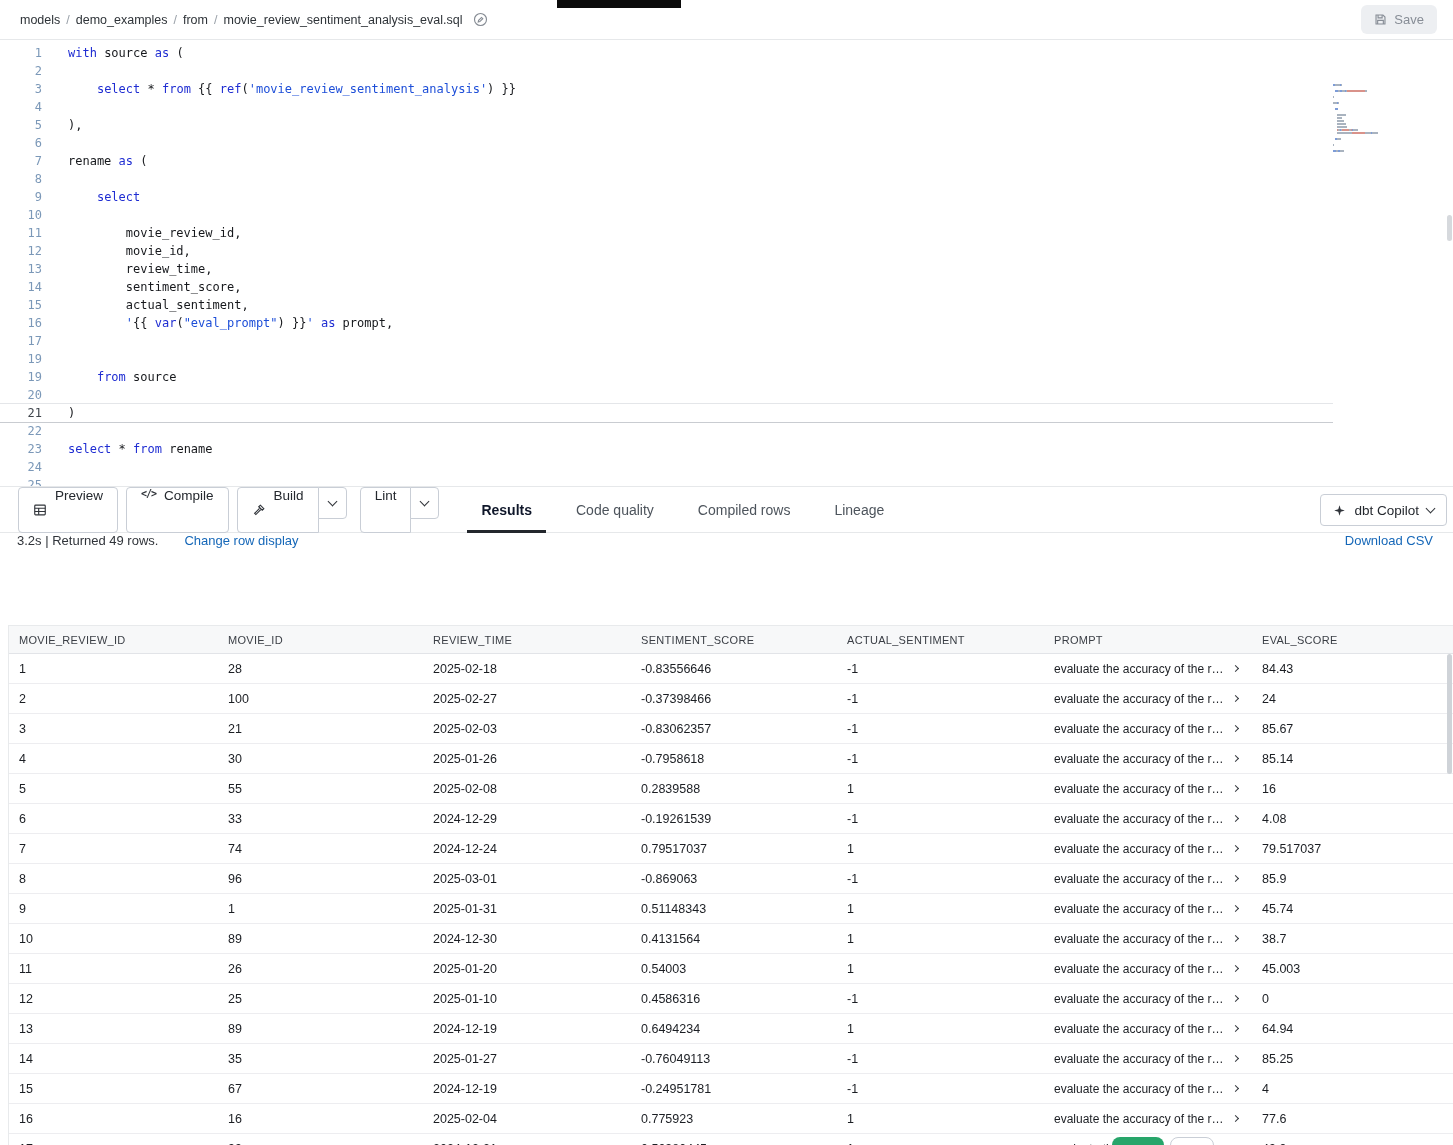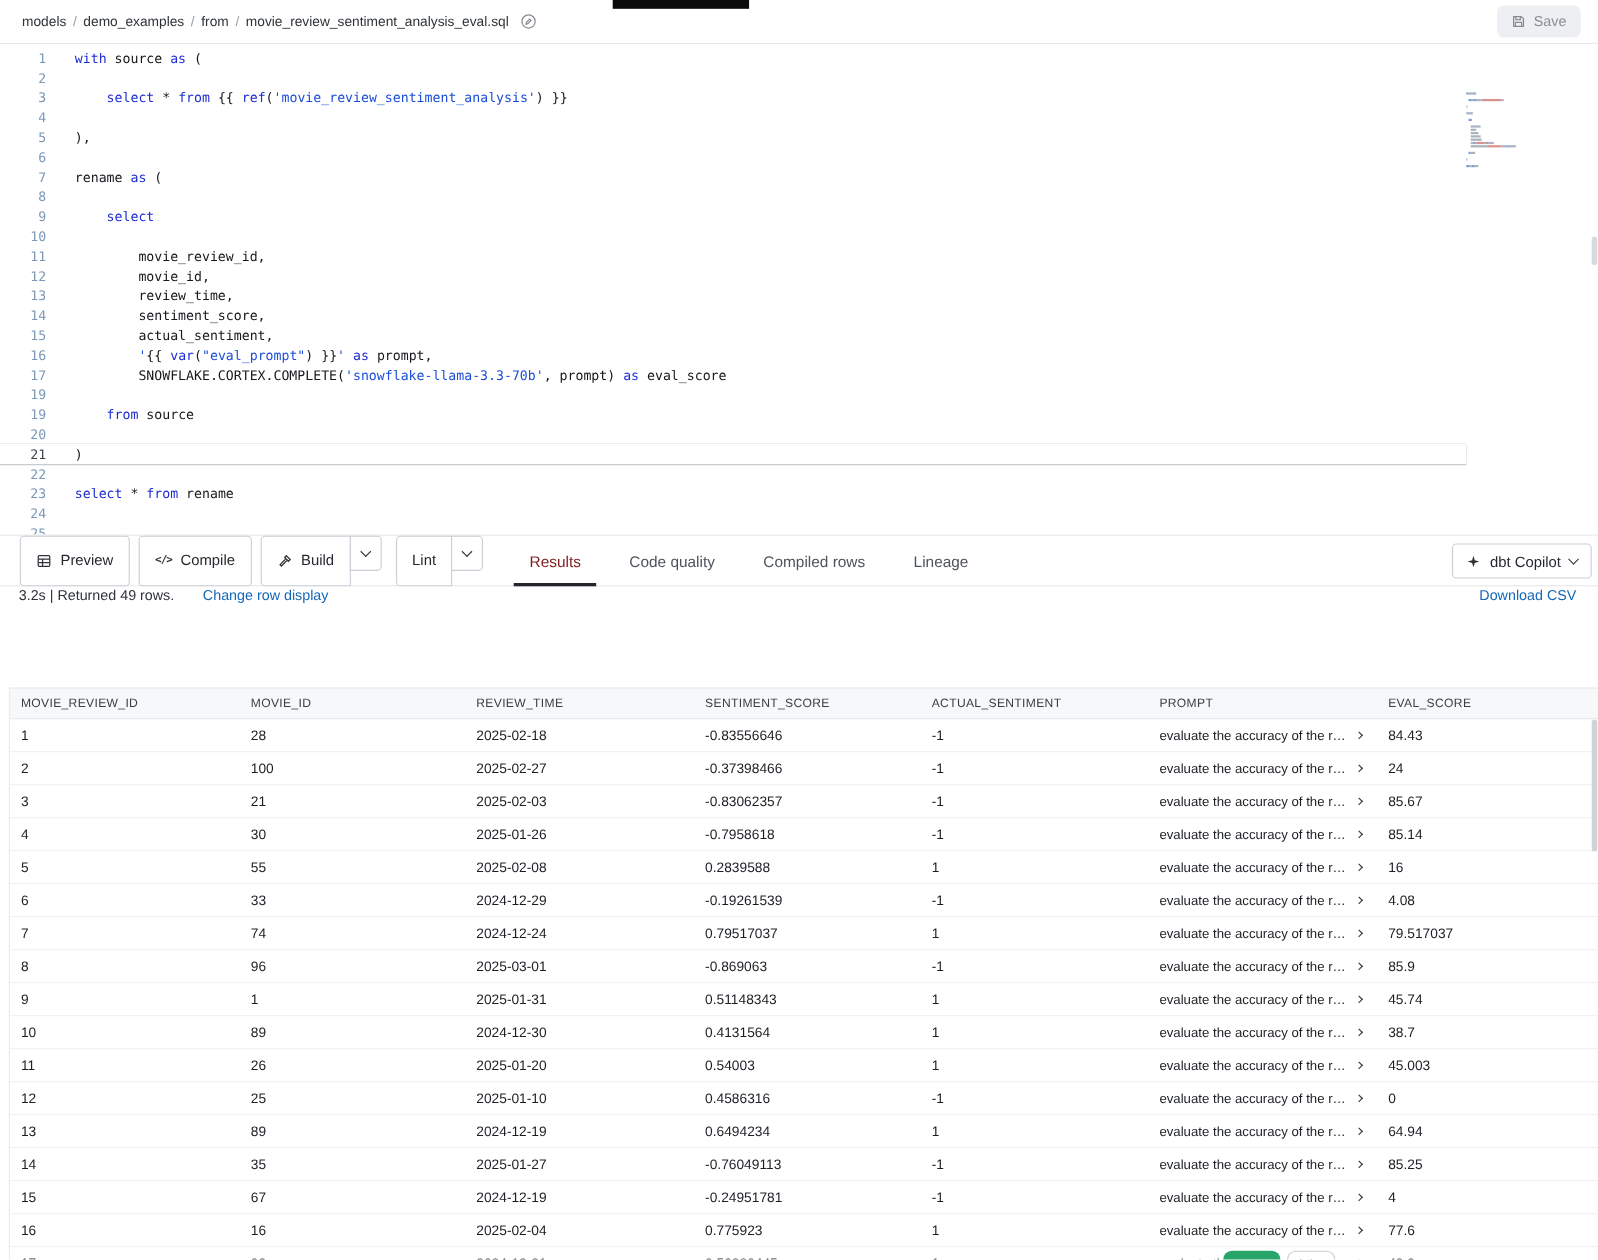--- a/index.html
+++ b/index.html
@@ -34,33 +34,33 @@
   .minimap{position:absolute;top:44px;right:6px;width:114px;background:#fff;}
   .mm-line{display:flex;height:2px;margin-bottom:1px;}
   .mm-line span{height:2px;display:block;flex:none;}
   .mm-kw{background:#7d9cd8;}
   .mm-str{background:#d9928a;}
   .mm-pl{background:#a9b3bf;}
   .editor-scrollbar{position:absolute;right:1px;top:175px;width:5px;height:26px;background:#d6d9dd;border-radius:3px;}
   
   .toolbar{height:47px;display:flex;align-items:center;padding:0 8px 0 18px;
     border-top:1px solid #e6e8ea;border-bottom:1px solid #e6e8ea;position:relative;background:#fff;}
-  .tb-btn{display:flex;align-items:center;gap:8px;height:46px;padding:0 14px;border:1px solid #c9ced6;
+  .tb-btn{display:flex;gap:8px;height:46px;padding:0 14px;border:1px solid #c9ced6;
     border-radius:4px;background:#fff;font-size:13.5px;color:#24282e;font-family:inherit;cursor:pointer;white-space:nowrap;}
   .tb-btn + .tb-btn, .tb-btn + .btn-group, .btn-group + .btn-group{margin-left:8px;}
   .btn-group{display:flex;}
   .btn-group .main{border-radius:4px 0 0 4px;}
   .btn-group .caret{width:29px;height:32px;border:1px solid #c9ced6;margin-left:-1px;border-radius:0 4px 4px 0;
     background:#fff;display:flex;align-items:center;justify-content:center;cursor:pointer;}
   .chev-down{width:7px;height:7px;border-right:1.5px solid #30343a;border-bottom:1.5px solid #30343a;
     transform:rotate(45deg);margin-top:-3px;}
   .code-glyph{font-family:"DejaVu Sans Mono",monospace;font-size:10px;font-weight:bold;color:#30343a;letter-spacing:-1px;}
   .tabs{display:flex;margin-left:28px;height:47px;gap:16px;}
   .tab{display:flex;align-items:center;padding:0 14px;font-size:14px;color:#4d545c;position:relative;cursor:pointer;white-space:nowrap;}
-  .tab.active{color:#7f1d1d;font-weight:400;}
+  .tab.active{color:#0f172a;font-weight:700;}
   .tab.active::after{content:"";position:absolute;left:0;right:0;bottom:0;height:3px;background:#23272d;}
   .copilot{position:absolute;right:6px;top:7px;display:flex;align-items:center;gap:8px;height:32px;
     padding:0 12px;border:1px solid #c9ced6;border-radius:4px;background:#fff;font-size:13.5px;color:#24282e;
     font-family:inherit;cursor:pointer;}
   
   .status-row{height:46px;display:flex;align-items:flex-start;padding:0 17px;}
   .status-text{font-size:13px;color:#30343a;}
   .link{font-size:13px;color:#1567b8;cursor:pointer;white-space:nowrap;}
   .status-row .change-link{margin-left:26px;}
   .download{margin-left:auto;padding-right:3px;}
@@ -177,21 +177,20 @@
       <div class="code-line">
         <span class="line-number">15</span>
         <span class="line-code"><span class="s-pl">        actual_sentiment,</span></span>
       </div>
       <div class="code-line">
         <span class="line-number">16</span>
         <span class="line-code"><span class="s-pl">        </span><span class="s-str">'</span><span class="s-pl">{{ </span><span class="s-kw">var</span><span class="s-pl">(</span><span class="s-str">"eval_prompt"</span><span class="s-pl">) }}</span><span class="s-str">'</span><span class="s-pl"> </span><span class="s-kw">as</span><span class="s-pl"> prompt,</span></span>
       </div>
       <div class="code-line">
         <span class="line-number">17</span>
-        <span class="line-code"><span class="s-pl">        SNOWFLAKE.CORTEX.COMPLETE(</span><span class="s-str">'snowflake-llama-3.3-70b'</span><span class="s-pl">, prompt) </span><span class="s-kw">as</span><span class="s-pl"> eval_score</span></span>
       </div>
       <div class="code-line">
         <span class="line-number">19</span>
         <span class="line-code"></span>
       </div>
       <div class="code-line">
         <span class="line-number">19</span>
         <span class="line-code"><span class="s-pl">    </span><span class="s-kw">from</span><span class="s-pl"> source</span></span>
       </div>
       <div class="code-line">

